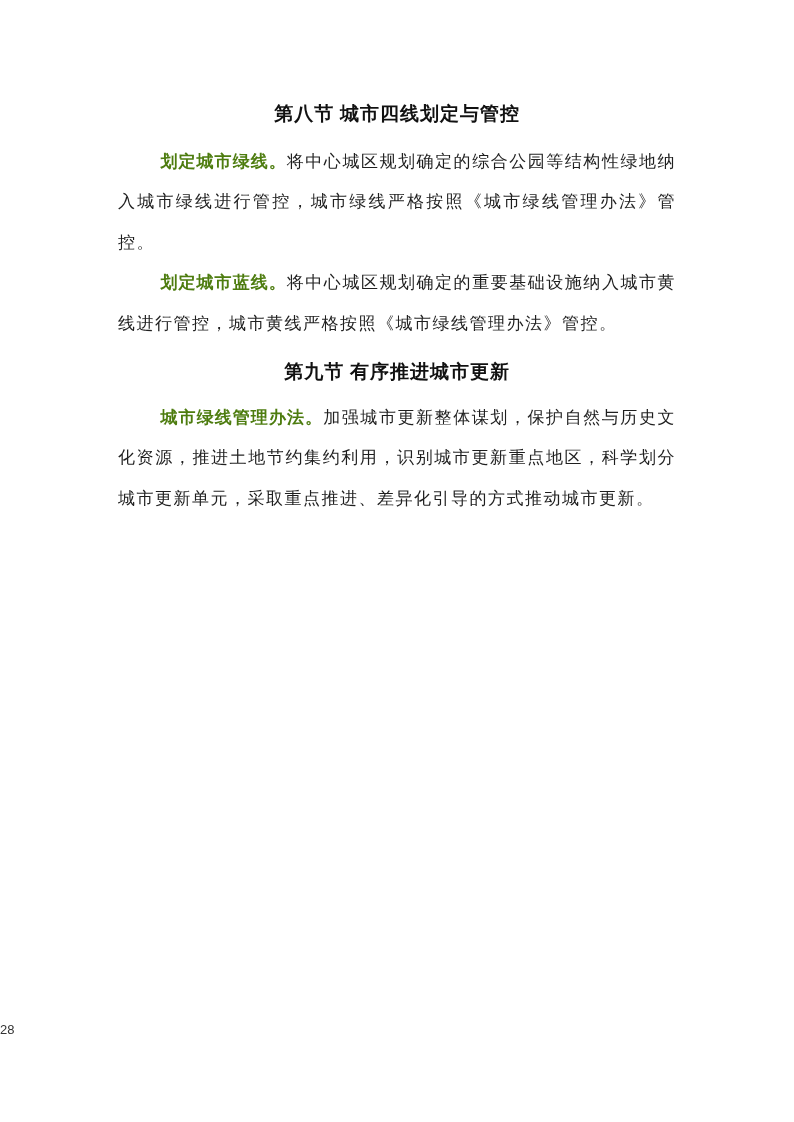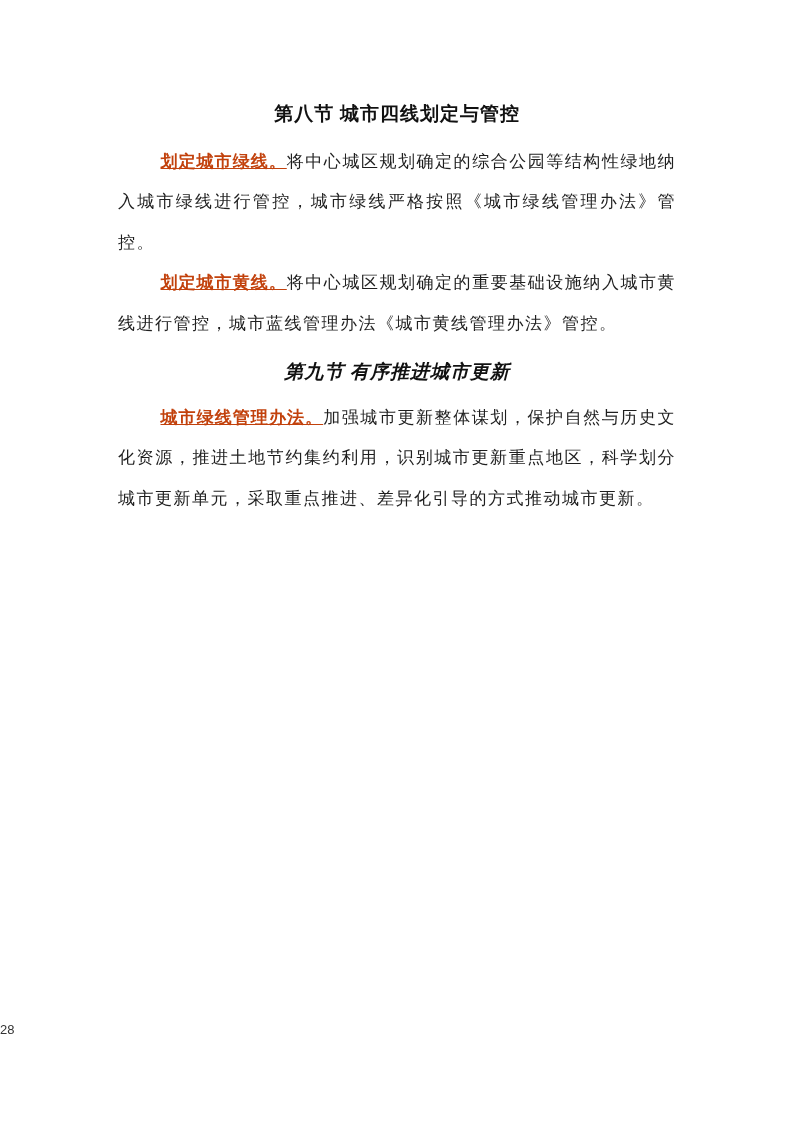--- a/index.html
+++ b/index.html
@@ -25,35 +25,33 @@
     font-size: 19px;
     font-weight: bold;
     text-align: center;
     line-height: 40px;
     letter-spacing: 1px;
     color: #111111;
     margin: 0 0 8px 0;
   }
   .section-heading.second {
     margin: 8px 0 6px 0;
-    font-style: italic;
   }
   .para {
     font-size: 17px;
     line-height: 40.4px;
     text-align: justify;
     text-indent: 2.5em;
     color: #1f1f1f;
     letter-spacing: 1.5px;
   }
   .para .lead {
     font-weight: bold;
-    color: #c2410c;
+    color: #4d7c0f;
     letter-spacing: 1px;
-    text-decoration: underline;
   }
   .page-number {
     position: absolute;
     top: 1018px;
     left: 0;
     width: 100%;
     text-align: left;
     font-family: "Liberation Sans", "DejaVu Sans", sans-serif;
     font-size: 13px;
     line-height: 24px;
@@ -64,21 +62,21 @@
 <body>
 
 <div class="page">
   <div class="content">
 
     <h1 class="section-heading">第八节 城市四线划定与管控</h1>
 
     <p class="para"><span class="lead">划定城市绿线。</span><span>将中心城区规划确定的综合公园等结构性绿地纳入城市绿线进行管控，城市绿线严格按照《城市绿线管理办法》管控。</span></p>
 
 
-    <p class="para"><span class="lead">划定城市黄线。</span><span>将中心城区规划确定的重要基础设施纳入城市黄线进行管控，城市蓝线管理办法《城市黄线管理办法》管控。</span></p>
+    <p class="para"><span class="lead">划定城市蓝线。</span><span>将中心城区规划确定的重要基础设施纳入城市黄线进行管控，城市黄线严格按照《城市绿线管理办法》管控。</span></p>
 
 
     <h1 class="section-heading second">第九节 有序推进城市更新</h1>
 
     <p class="para"><span class="lead">城市绿线管理办法。</span><span>加强城市更新整体谋划，保护自然与历史文化资源，推进土地节约集约利用，识别城市更新重点地区，科学划分城市更新单元，采取重点推进、差异化引导的方式推动城市更新。</span></p>
 
   </div>
 
   <div class="page-number">28</div>
 </div>

